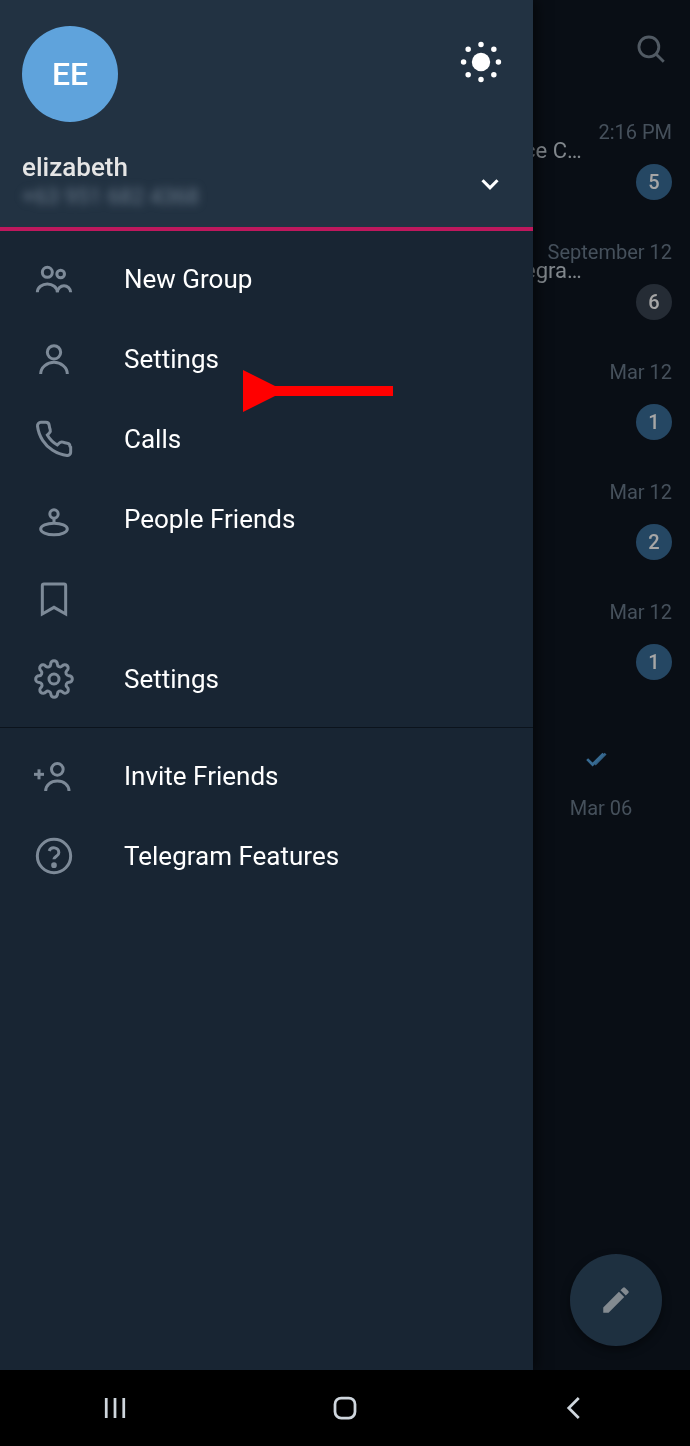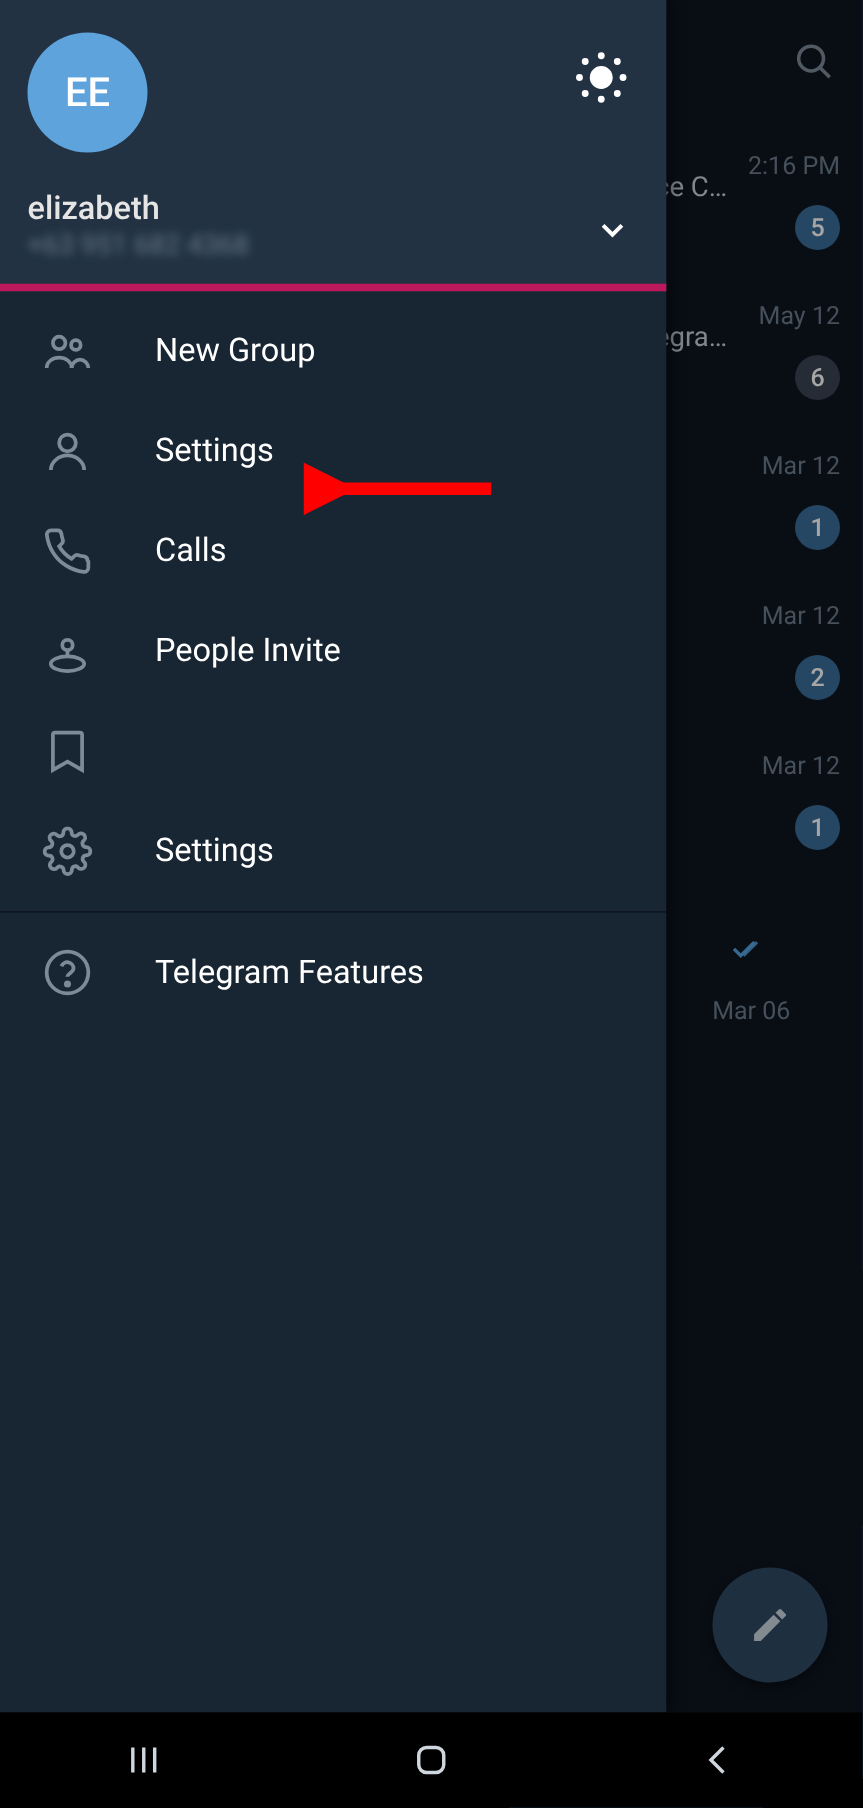--- a/index.html
+++ b/index.html
@@ -29,21 +29,21 @@
     height: 1370px;
     background: #182533;
     display: flex;
     flex-direction: column;
     box-shadow: 4px 0 12px rgba(0,0,0,0.5);
   }
   .drawer-header {
     background: #223242;
     padding: 26px 22px 18px 22px;
     position: relative;
-    border-bottom: 6px solid #be185d;
+    border-bottom: 4px solid #be185d;
   }
   .avatar {
     width: 96px; height: 96px;
     border-radius: 50%;
     background: #5fa3dc;
     color: #fff;
     font-size: 32px;
     font-weight: 500;
     display: flex;
     align-items: center;
@@ -186,21 +186,21 @@
     </svg>
   </div>
 
   <div class="chat-peek">
     <div class="chat-peek-row">
       <span>2:16 PM</span>
       <span class="chat-name-peek">ce C…</span>
       <span class="badge badge-blue">5</span>
     </div>
     <div class="chat-peek-row">
-      <span>May 12</span>
+      <span>September 12</span>
       <span class="chat-name-peek">egra…</span>
       <span class="badge badge-grey">6</span>
     </div>
     <div class="chat-peek-row">
       <span>Mar 12</span>
       <span class="badge badge-blue">1</span>
     </div>
     <div class="chat-peek-row">
       <span>Mar 12</span>
       <span class="badge badge-blue">2</span>
@@ -287,41 +287,52 @@
         <span class="label">Calls</span>
       </div>
       <div class="menu-item">
         <span class="icon">
           <svg width="40" height="40" viewBox="0 0 24 24" fill="none" stroke="#7d8a98" stroke-width="1.8">
             <circle cx="12" cy="9" r="2.5"></circle>
               <path d="M12 11.5v3"></path>
             <ellipse cx="12" cy="18" rx="8" ry="3.5"></ellipse>
           </svg>
         </span>
-        <span class="label">People Invite</span>
+        <span class="label">People Friends</span>
       </div>
       <div class="menu-item">
         <span class="icon">
           <svg width="40" height="40" viewBox="0 0 24 24" fill="none" stroke="#7d8a98" stroke-width="1.8">
             <path d="M6 3h12a1 1 0 0 1 1 1v17l-7-4-7 4V4a1 1 0 0 1 1-1z"></path>
           </svg>
         </span>
       </div>
       <div class="menu-item">
         <span class="icon">
           <svg width="40" height="40" viewBox="0 0 24 24" fill="none" stroke="#7d8a98" stroke-width="1.8">
             <circle cx="12" cy="12" r="3"></circle>
             <path d="M19.4 15a1.7 1.7 0 0 0 .3 1.8l.1.1a2 2 0 1 1-2.8 2.8l-.1-.1a1.7 1.7 0 0 0-1.8-.3 1.7 1.7 0 0 0-1 1.5V21a2 2 0 1 1-4 0v-.1a1.7 1.7 0 0 0-1.1-1.5 1.7 1.7 0 0 0-1.8.3l-.1.1a2 2 0 1 1-2.8-2.8l.1-.1a1.7 1.7 0 0 0 .3-1.8 1.7 1.7 0 0 0-1.5-1H3a2 2 0 1 1 0-4h.1a1.7 1.7 0 0 0 1.5-1.1 1.7 1.7 0 0 0-.3-1.8l-.1-.1a2 2 0 1 1 2.8-2.8l.1.1a1.7 1.7 0 0 0 1.8.3h.1a1.7 1.7 0 0 0 1-1.5V3a2 2 0 1 1 4 0v.1a1.7 1.7 0 0 0 1 1.5 1.7 1.7 0 0 0 1.8-.3l.1-.1a2 2 0 1 1 2.8 2.8l-.1.1a1.7 1.7 0 0 0-.3 1.8v.1a1.7 1.7 0 0 0 1.5 1H21a2 2 0 1 1 0 4h-.1a1.7 1.7 0 0 0-1.5 1z"></path>
           </svg>
         </span>
         <span class="label">Settings</span>
       </div>
 
       <div class="divider"></div>
 
+      <div class="menu-item">
+        <span class="icon">
+          <svg width="40" height="40" viewBox="0 0 24 24" fill="none" stroke="#7d8a98" stroke-width="1.8">
+            <circle cx="14" cy="8" r="3.5"></circle>
+              <path d="M7 21c0-3.5 3-6 7-6s7 2.5 7 6"></path>
+            <line x1="3" y1="8" x2="3" y2="14"></line>
+              <line x1="0" y1="11" x2="6" y2="11"></line>
+          </svg>
+        </span>
+        <span class="label">Invite Friends</span>
+      </div>
       <div class="menu-item">
         <span class="icon">
           <svg width="40" height="40" viewBox="0 0 24 24" fill="none" stroke="#7d8a98" stroke-width="1.8">
             <circle cx="12" cy="12" r="10"></circle>
             <path d="M9.1 9a3 3 0 0 1 5.8 1c0 2-3 2.5-3 4"></path>
               <circle cx="12" cy="17.5" r="0.8" fill="#7d8a98"></circle>
           </svg>
         </span>
         <span class="label">Telegram Features</span>
       </div>

